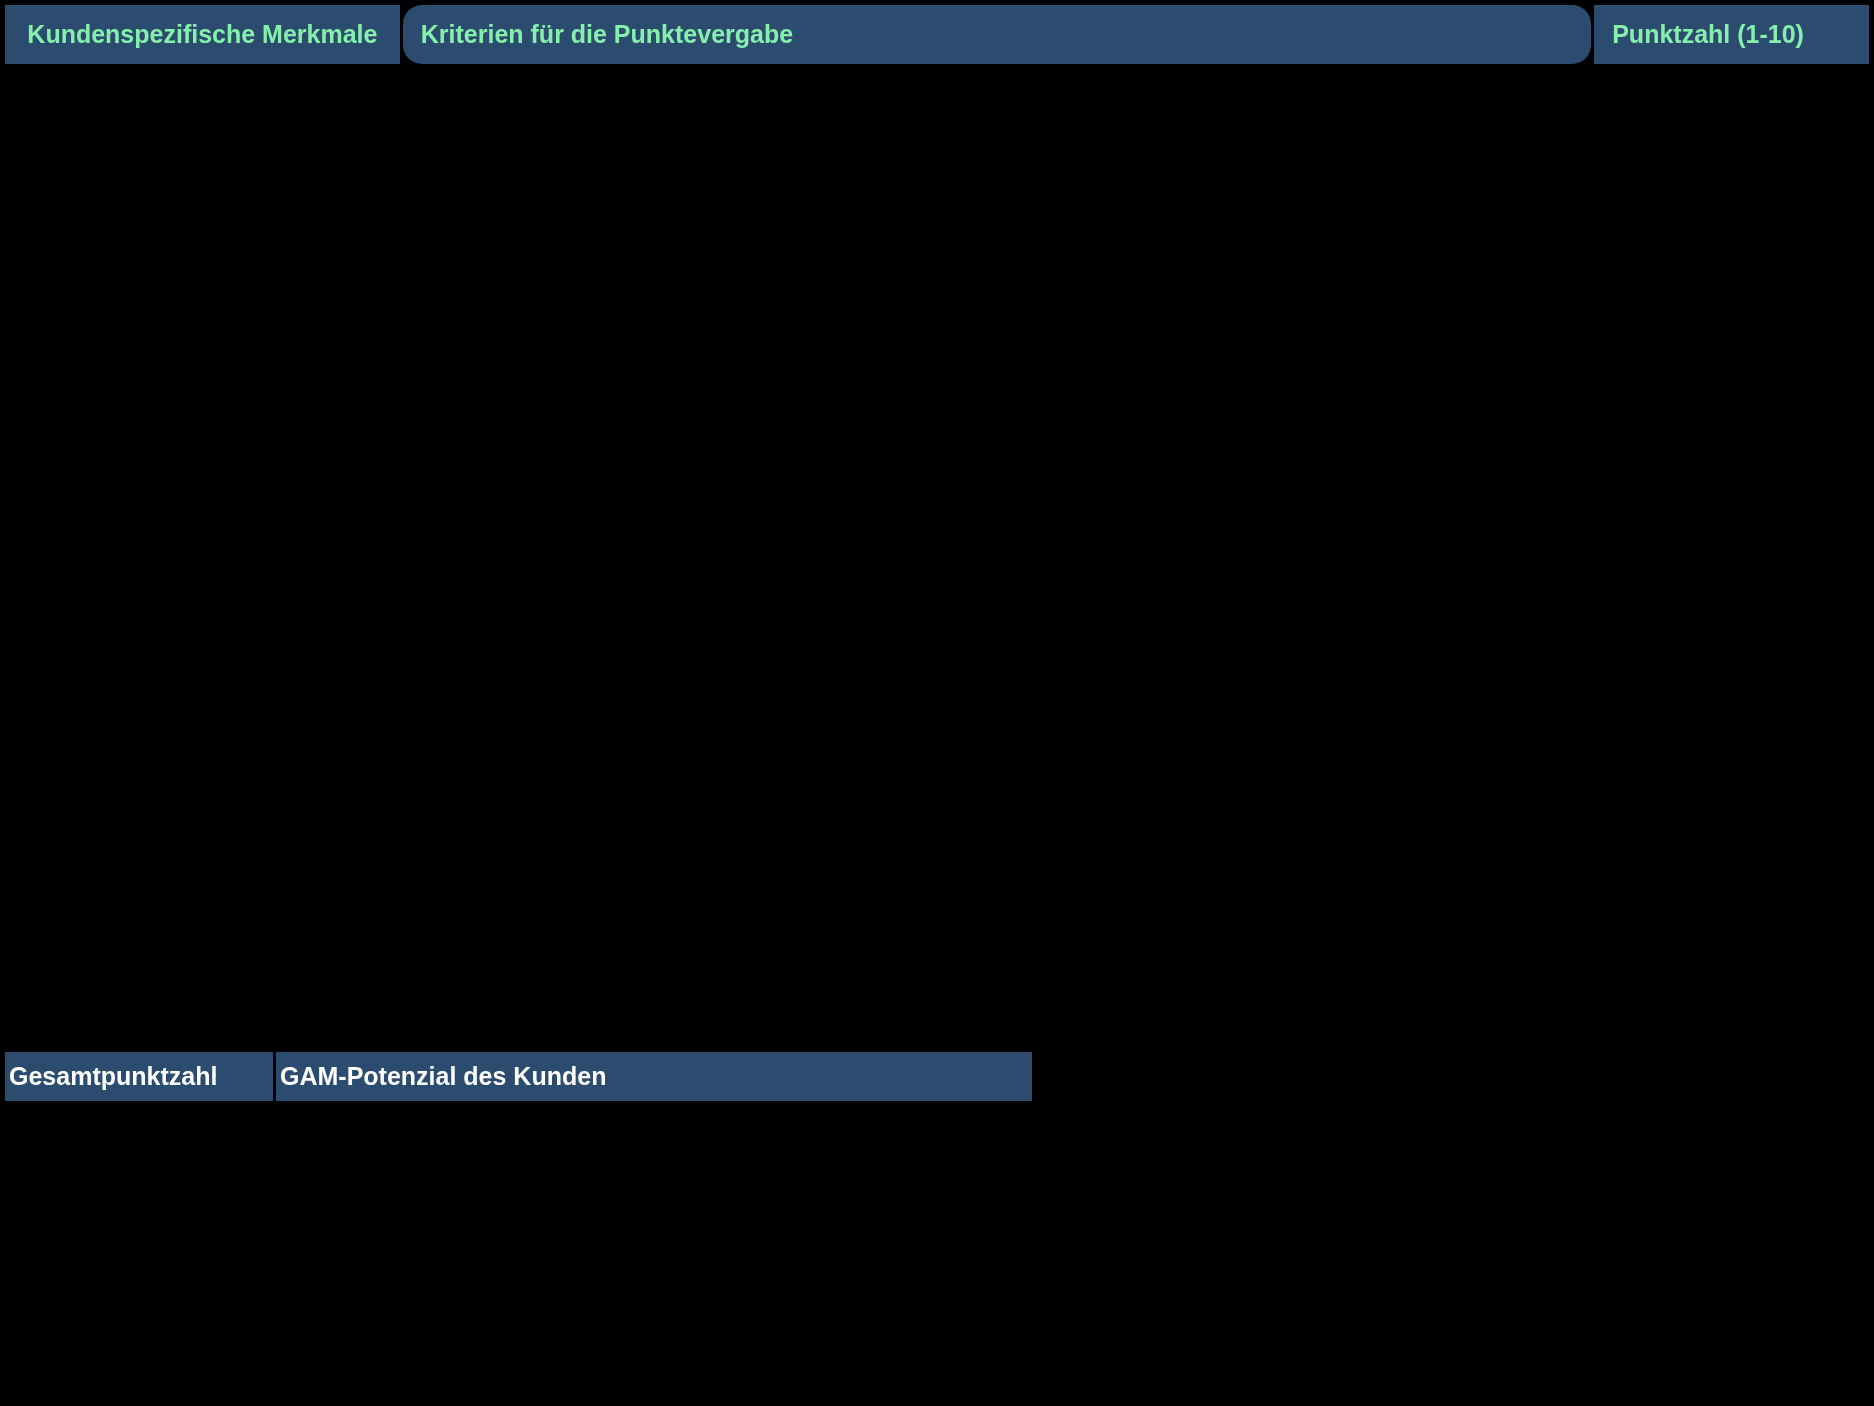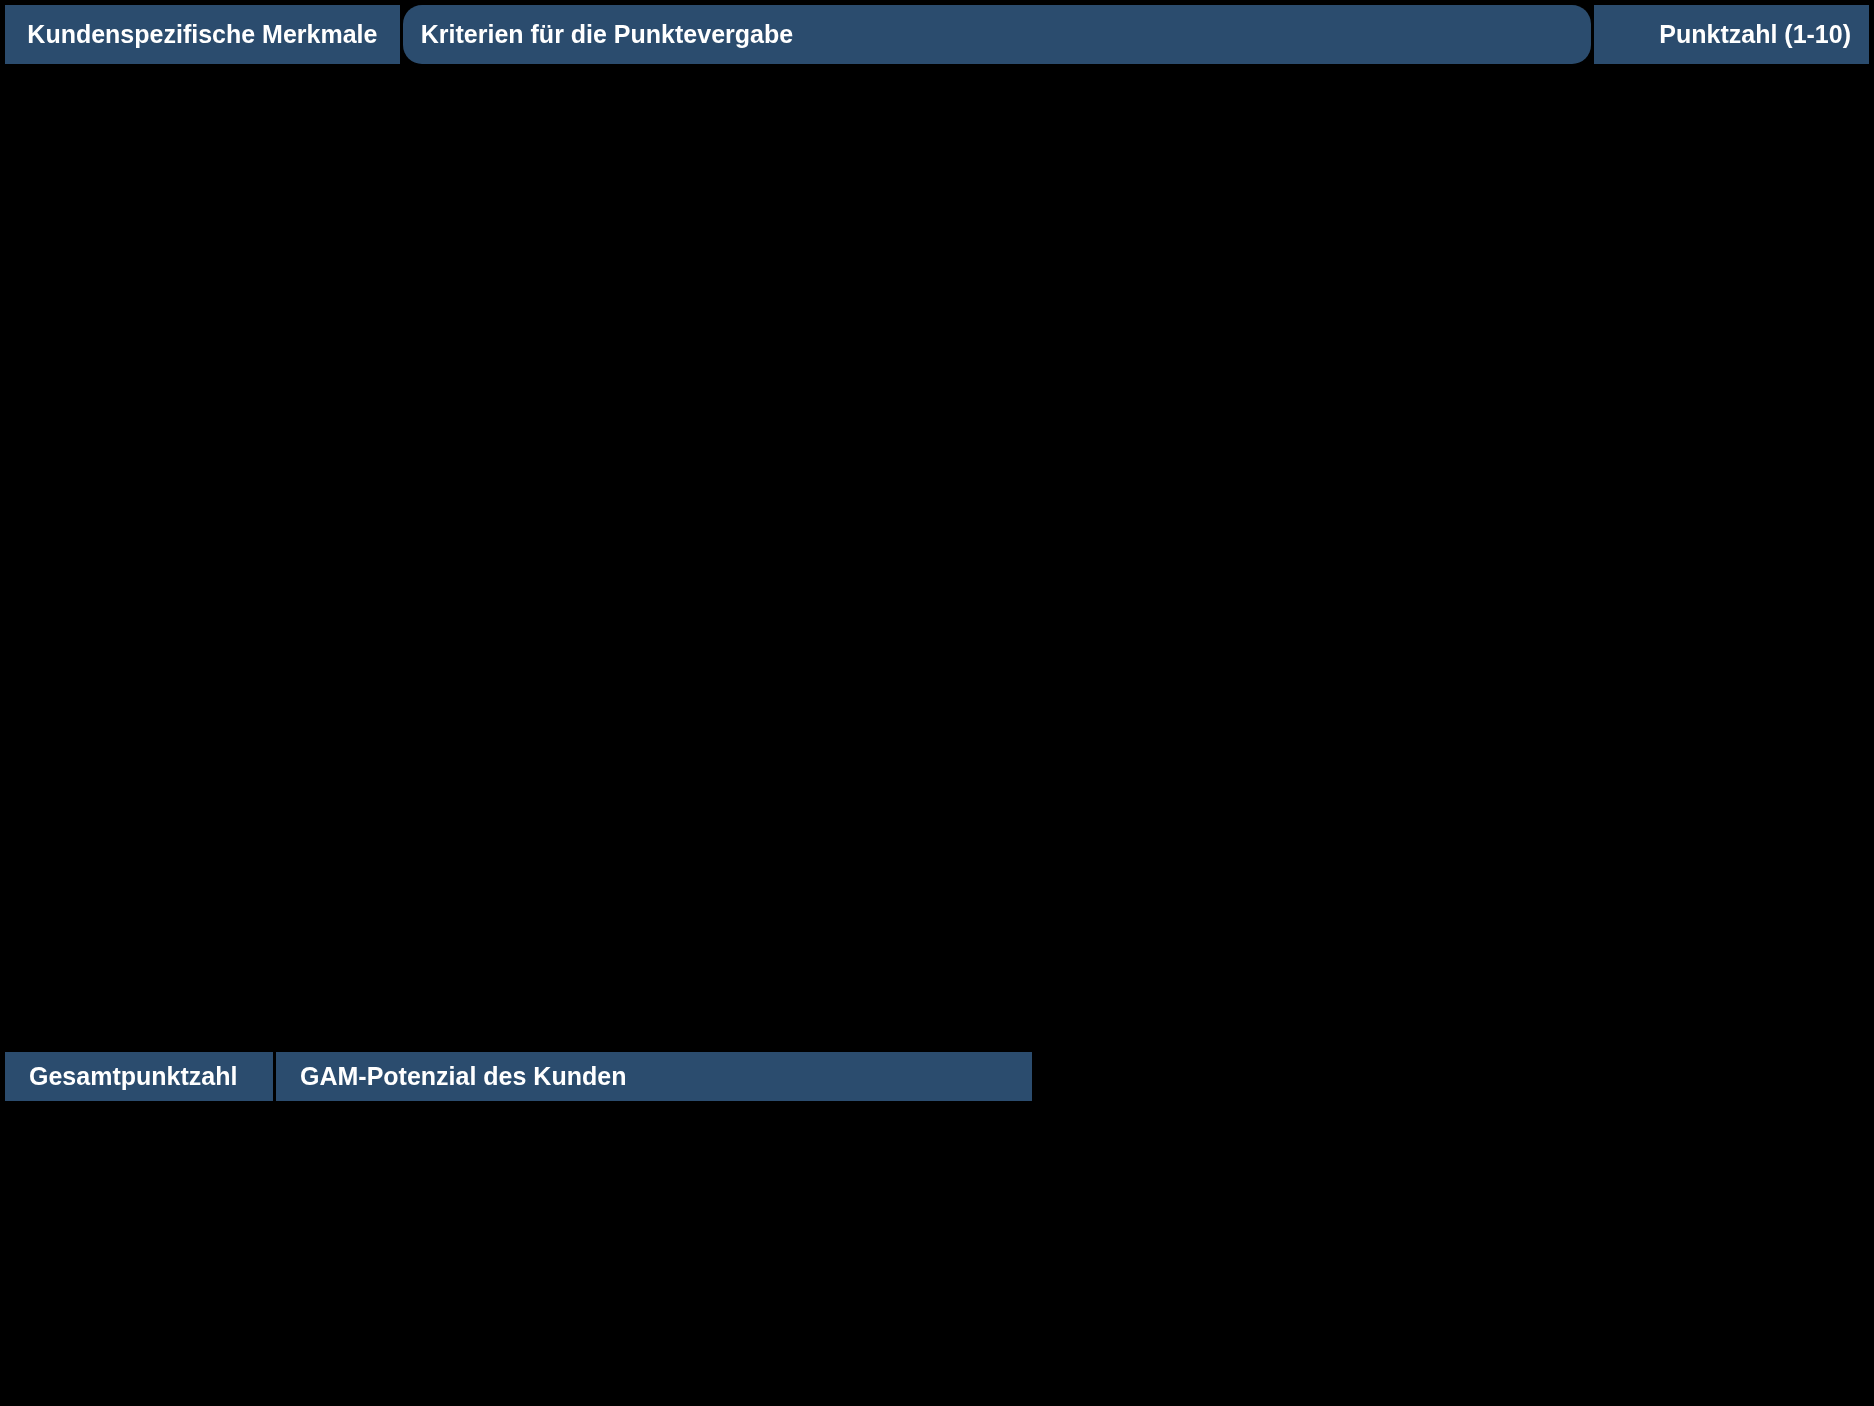--- a/index.html
+++ b/index.html
@@ -13,47 +13,47 @@
     .wrap { padding: 0; }
     table.main {
       width: 1870px;
       border-collapse: separate;
       border-spacing: 3px;
       margin-left: 2px;
       margin-top: 2px;
     }
     table.main th {
       background: #2b4c6e;
-      color: #ffffff;
+      color: #86efac;
       font-weight: 700;
       font-size: 25px;
       padding: 14px 18px;
       vertical-align: middle;
       line-height: 1.25;
     }
     table.main th.col-merkmale { width: 395px; text-align: center; }
     table.main th.col-kriterien { width: 1190px; text-align: left; border-radius: 19px; }
-    table.main th.col-punkt { width: 275px; text-align: right; }
+    table.main th.col-punkt { width: 275px; text-align: left; }
 
     
     .body-space {
       height: 982px;
     }
 
     table.legend {
       border-collapse: separate;
       border-spacing: 3px;
       margin-left: 2px;
     }
     table.legend th {
       background: #2b4c6e;
       color: #fff;
       font-weight: 700;
       font-size: 25px;
-      padding: 10px 24px;
+      padding: 10px 4px;
       text-align: left;
       vertical-align: middle;
     }
     table.legend th.col-gesamt { width: 268px; }
     table.legend th.col-potenzial { width: 756px; }
   </style>
 </head>
 <body>
 
 <div class="wrap">

